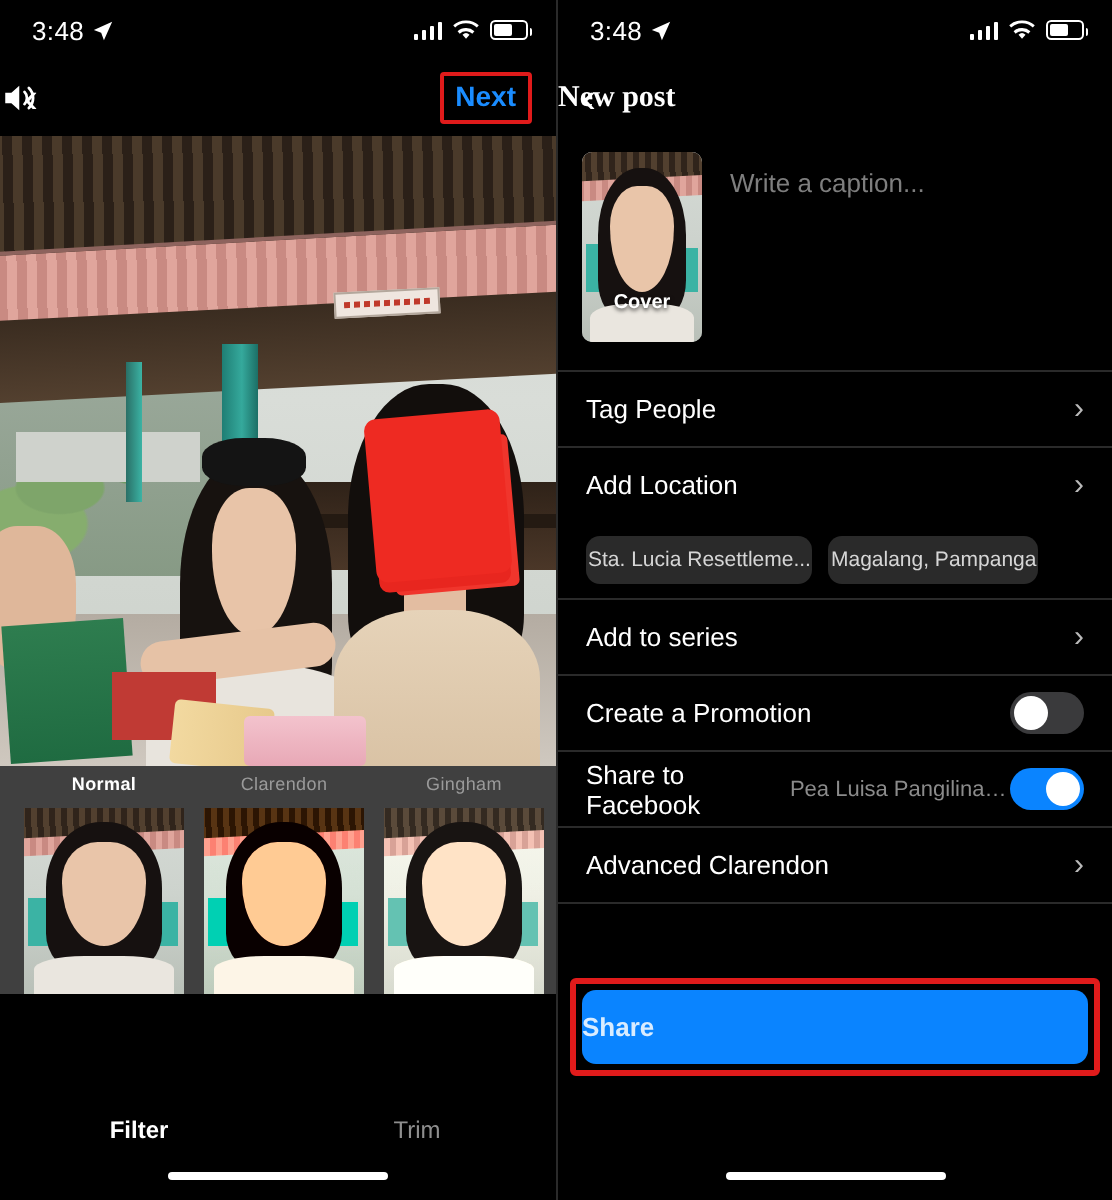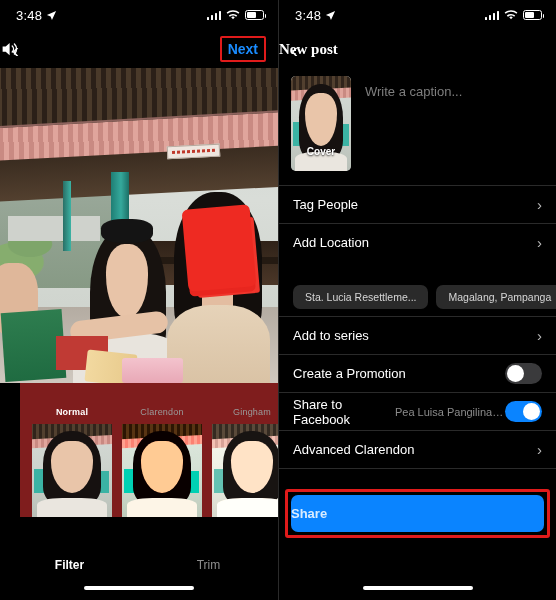--- a/index.html
+++ b/index.html
@@ -90,21 +90,21 @@
     background:#dfb79a; border-radius:40%; }
   .bag { position:absolute; left:1%; bottom:1%; width:22%; height:22%;
     background:linear-gradient(#2e7d4f,#1f6b41); transform:rotate(-4deg); }
   .redbox { position:absolute; left:20%; bottom:4%; width:19%; height:11%; background:#c03a34; }
   .snack { position:absolute; left:31%; bottom:0%; width:18%; height:10%;
     background:linear-gradient(90deg,#f2d9a0,#e7c98b); border-radius:3px; transform:rotate(6deg); }
   .pinkpack { position:absolute; left:44%; bottom:0%; width:22%; height:8%;
     background:linear-gradient(#f3c3cd,#e8a8b6); border-radius:3px; }
 
   
-  .filters-area { background:#7f1d1d; padding-top:24px;margin-left:20px; }
+  .filters-area { background:#404040; padding-top:4px; }
   .filters-row { display:flex; gap:10px; padding:0 12px; overflow:hidden; }
   .filter-item { flex:0 0 auto; width:80px; }
   .filter-label { text-align:center; font-size:9px; color:#9a9a9a; margin-bottom:7px; letter-spacing:.2px; }
   .filter-item.active .filter-label { color:#fff; font-weight:700; }
   .filter-thumb { width:80px; height:93px; overflow:hidden; position:relative; background:#777; }
   .fthumb-inner { position:absolute; inset:0; }
   .ft-sky { position:absolute; inset:0; background:linear-gradient(#d5dad5 0%,#cdd3cd 46%,#b9c0b8 100%); }
   .ft-roof { position:absolute; left:-6%; top:-3%; width:112%; height:20%;
     background:repeating-linear-gradient(92deg,#30241b 0 3px,#52402f 3px 6px); transform:rotate(-3deg); }
   .ft-pink { position:absolute; left:-4%; top:14%; width:110%; height:10%;
@@ -135,21 +135,21 @@
   .caption-ph { color:#7e7e7e; font-size:13px; padding:8px 0 0 14px; }
   .divider { height:1px; background:#2a2a2a; margin:0; }
   .row { height:37px; display:flex; align-items:center; padding:0 14px 0 14px; }
   .row-label { color:#fff; font-size:13px; }
   .row-sub { color:#8b8b8b; font-size:11px; margin-left:10px; white-space:nowrap; overflow:hidden;
     text-overflow:ellipsis; max-width:112px; }
   .row-spacer { flex:1; }
   .chev-right { color:#b9b9b9; font-size:15px; font-weight:300; }
   .chips { display:flex; gap:8px; padding:7px 0 7px 14px; overflow:hidden; }
   .chip { flex:0 0 auto; background:#2a2a2a; color:#d6d6d6; font-size:10.5px;
-    padding:6px 12px; border-radius:7px; white-space:nowrap;margin-top:17px; }
+    padding:6px 1px; border-radius:7px; white-space:nowrap; }
   .toggle { width:37px; height:21px; border-radius:11px; background:#3a3a3c; position:relative; flex:0 0 auto; }
   .toggle b { position:absolute; top:2px; left:2px; width:17px; height:17px; background:#fff; border-radius:50%; }
   .toggle.on { background:#0a84ff; }
   .toggle.on b { left:18px; }
   .share-wrap { position:absolute; left:6px; right:6px; bottom:62px; border:3px solid #e01b1b; padding:3px; border-radius:3px; }
   .share-btn { background:#0a84ff; color:#d9ecff; text-align:left; font-size:13px;
     font-weight:700; padding:11px 0; border-radius:7px; }
 </style>
 </head>
 <body>

